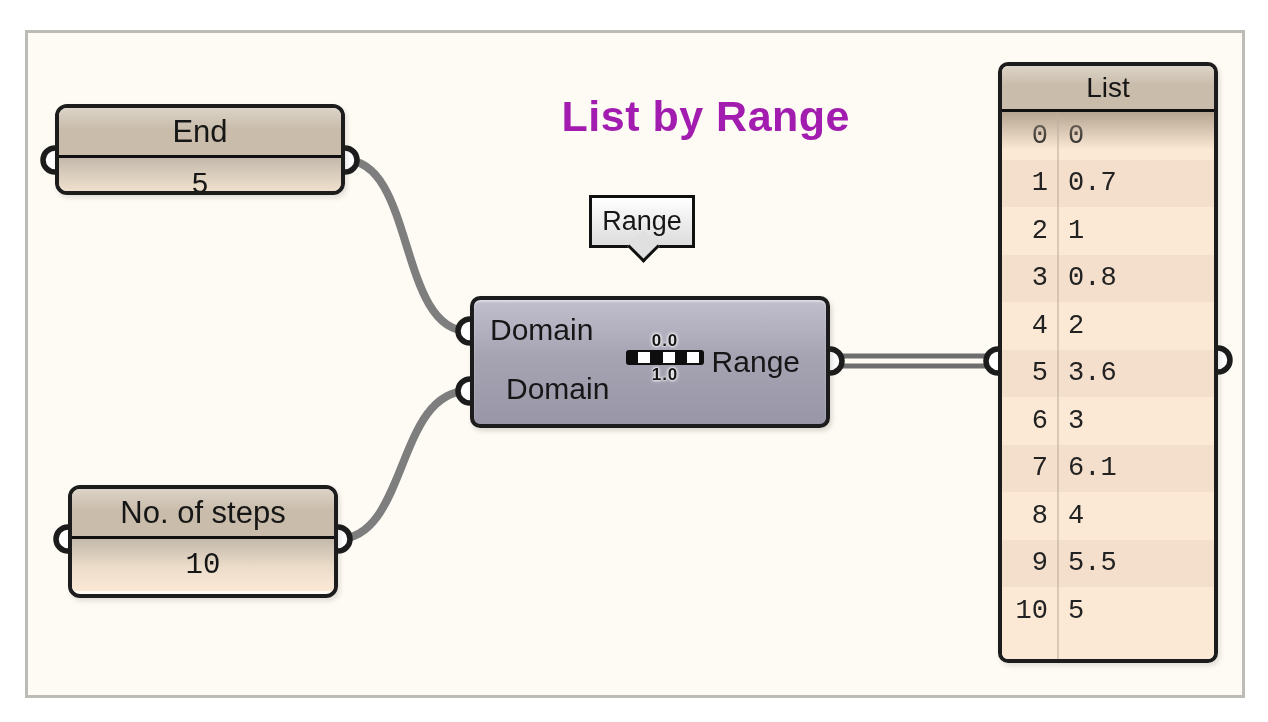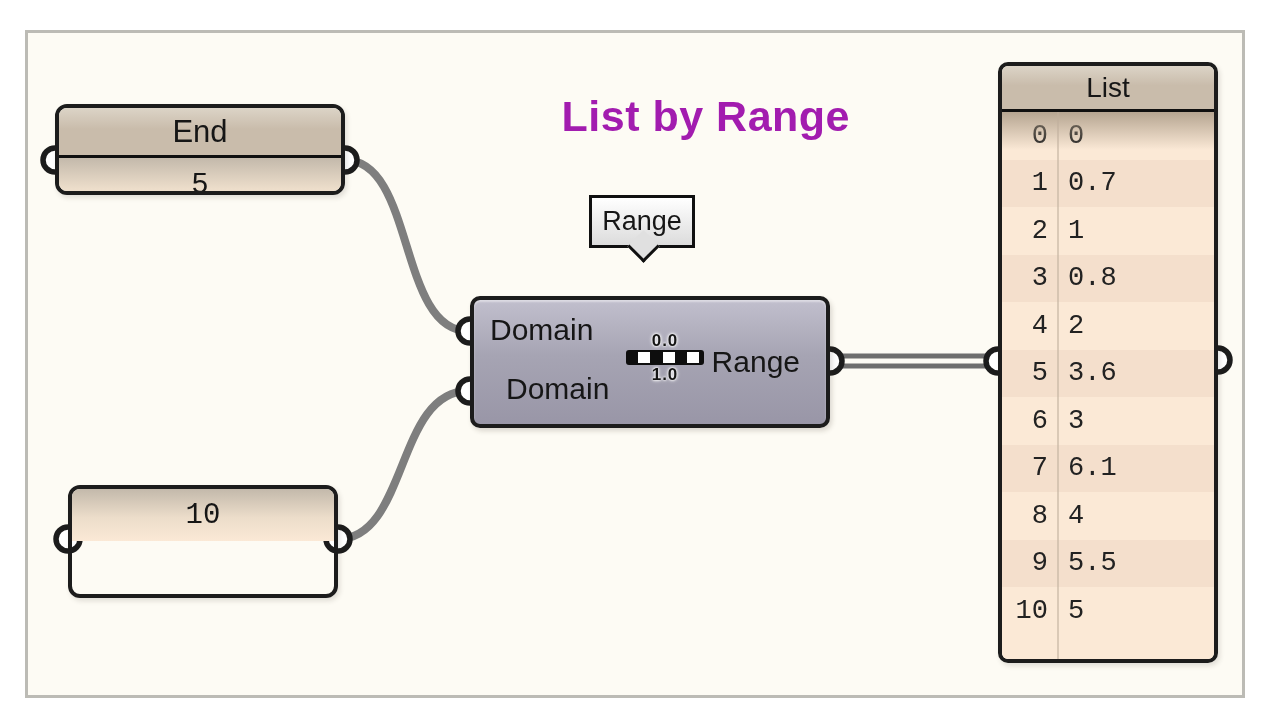--- a/index.html
+++ b/index.html
@@ -108,20 +108,21 @@
   </svg>
 
   <div class="canvas-title">List by Range</div>
 
   <div class="node" id="end-panel">
     <div class="panel-header">End</div>
     <div class="panel-body">5</div>
   </div>
 
   <div class="node" id="steps-panel">
+    <div class="panel-header">No. of steps</div>
     <div class="panel-body">10</div>
   </div>
 
   <div class="node" id="range-component">
     <span class="comp-label in-domain">Domain</span>
     <span class="comp-label in-steps">Domain</span>
     <span class="comp-label out-range">Range</span>
     <span class="range-icon">
       <span class="num">0.0</span>
       <span class="bar">

